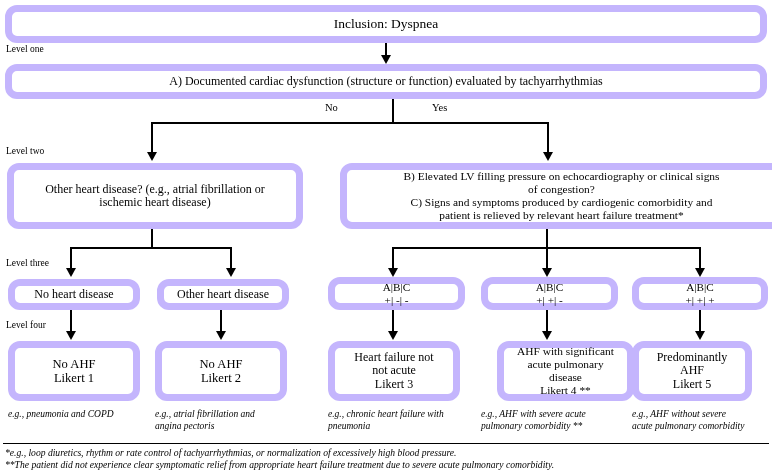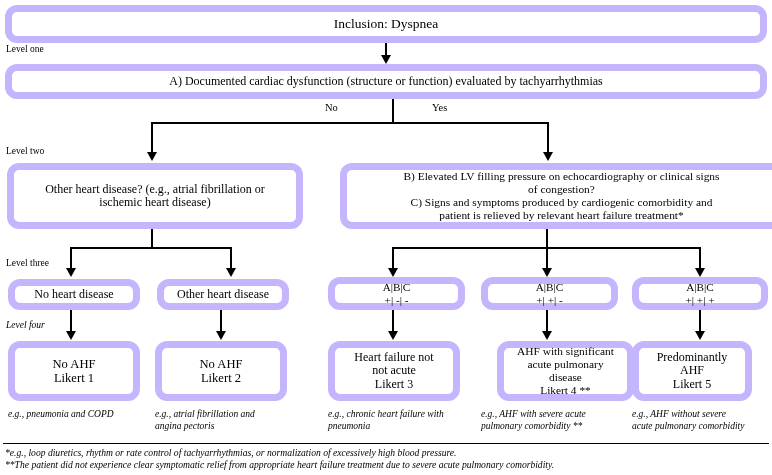--- a/index.html
+++ b/index.html
@@ -178,21 +178,21 @@
   <div class="arrowhead" style="left:66px; top:331px;"></div>
   <div class="vline" style="left:220px; top:310px; height:23px;"></div>
   <div class="arrowhead" style="left:216px; top:331px;"></div>
   <div class="vline" style="left:392px; top:310px; height:23px;"></div>
   <div class="arrowhead" style="left:388px; top:331px;"></div>
   <div class="vline" style="left:546px; top:310px; height:23px;"></div>
   <div class="arrowhead" style="left:542px; top:331px;"></div>
   <div class="vline" style="left:699px; top:310px; height:23px;"></div>
   <div class="arrowhead" style="left:695px; top:331px;"></div>
 
-  <span class="lvl" style="left:6px; top:320px;font-style:italic;">Level four</span>
+  <span class="lvl" style="left:6px; top:320px;">Level four</span>
 
   <div class="box f15" style="left:8px; top:341px; width:132px; height:60px;">
     <span class="txt">No AHF
 Likert 1</span>
   </div>
 
   <div class="box f15" style="left:155px; top:341px; width:132px; height:60px;">
     <span class="txt">No AHF
 Likert 2</span>
   </div>

